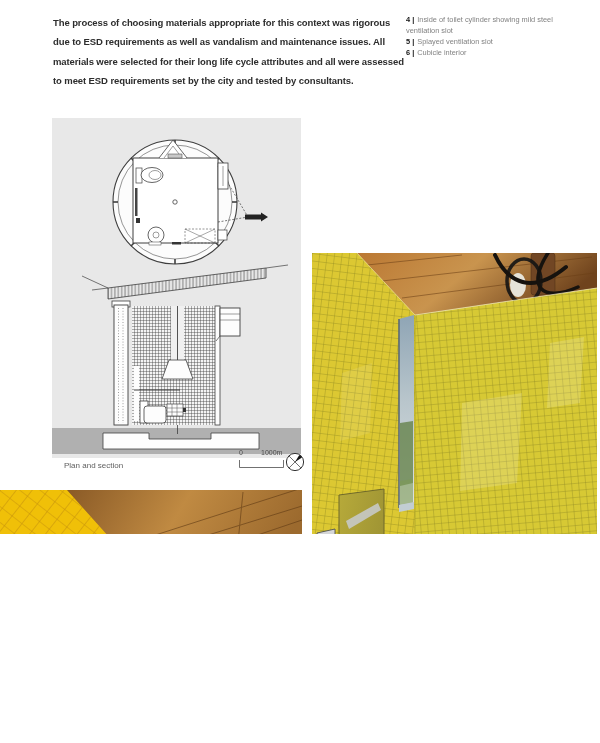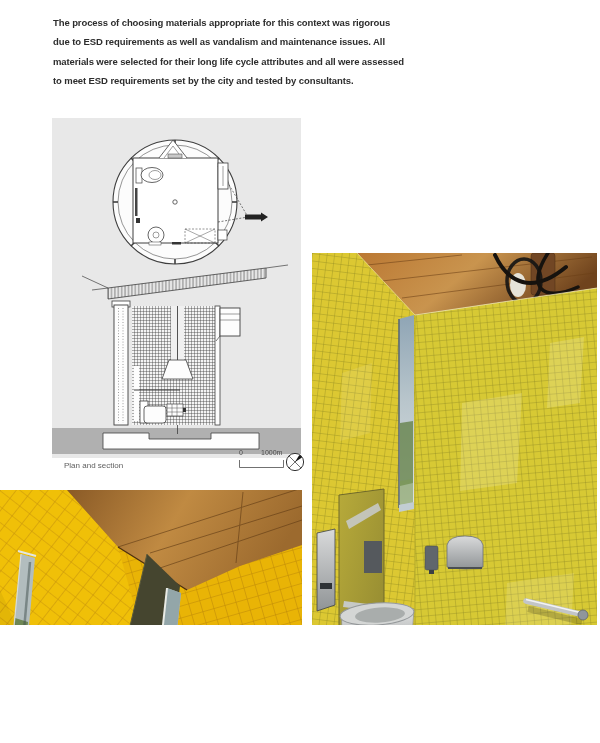--- a/index.html
+++ b/index.html
@@ -1,16 +1,16 @@
 <!DOCTYPE html>
 <html><head>
 <meta charset="utf-8">
 <style>
   html,body{margin:0;padding:0;}
-  .page{position:relative;width:600px;height:625px;background:#ffffff;overflow:hidden;
+  .page{position:relative;width:600px;height:534px;background:#ffffff;overflow:hidden;
         font-family:"Liberation Sans",sans-serif;}
   .body-text{position:absolute;left:53px;top:13px;width:354px;margin:0;
              font-size:9.5px;font-weight:bold;letter-spacing:-0.1px;
              line-height:19.4px;color:#2d2d2d;}
   .captions{position:absolute;left:406px;top:15px;width:163px;
             font-size:7.4px;line-height:10.6px;color:#828282;}
   .cap-item{margin:0 0 0.5px 0;}
   .cap-prefix{color:#141414;font-weight:bold;margin-right:3px;}
   .panel{position:absolute;left:52px;top:118px;width:249px;height:340px;background:#e8e8e8;}
   .panel svg{display:block;}
@@ -26,20 +26,31 @@
   .photo-label{font-size:6.5px;fill:#ffffff;opacity:0.85;font-family:"Liberation Sans",sans-serif;}
   .pagenum{position:absolute;left:552px;top:703px;font-size:12.5px;color:#0f172a;}
 </style>
 </head>
 <body>
 
 <div class="page">
 
   <p class="body-text">The process of choosing materials appropriate for this context was rigorous due to ESD requirements as well as vandalism and maintenance issues. All materials were selected for their long life cycle attributes and all were assessed to meet ESD requirements set by the city and tested by consultants.</p>
 
+  <div class="captions">
+    <div class="cap-item">
+      <span class="cap-prefix">4 |</span><span class="cap-text">Inside of toilet cylinder showing mild steel ventilation slot</span>
+    </div>
+    <div class="cap-item">
+      <span class="cap-prefix">5 |</span><span class="cap-text">Splayed ventilation slot</span>
+    </div>
+    <div class="cap-item">
+      <span class="cap-prefix">6 |</span><span class="cap-text">Cubicle interior</span>
+    </div>
+  </div>
 
   <div class="panel">
     <svg width="249" height="340" viewBox="0 0 249 340">
       <defs>
         <pattern id="dp-hatchV" width="3.4" height="8" patternUnits="userSpaceOnUse">
           <line x1="1.7" y1="0" x2="1.7" y2="8" stroke="#3a3a3a" stroke-width="0.6"></line>
         </pattern>
         <pattern id="dp-cross" width="3" height="3" patternUnits="userSpaceOnUse">
           <rect width="3" height="3" fill="#f4f4f4"></rect>
           <path d="M0 1.5 H3 M1.5 0 V3" stroke="#3a3a3a" stroke-width="0.4"></path>

